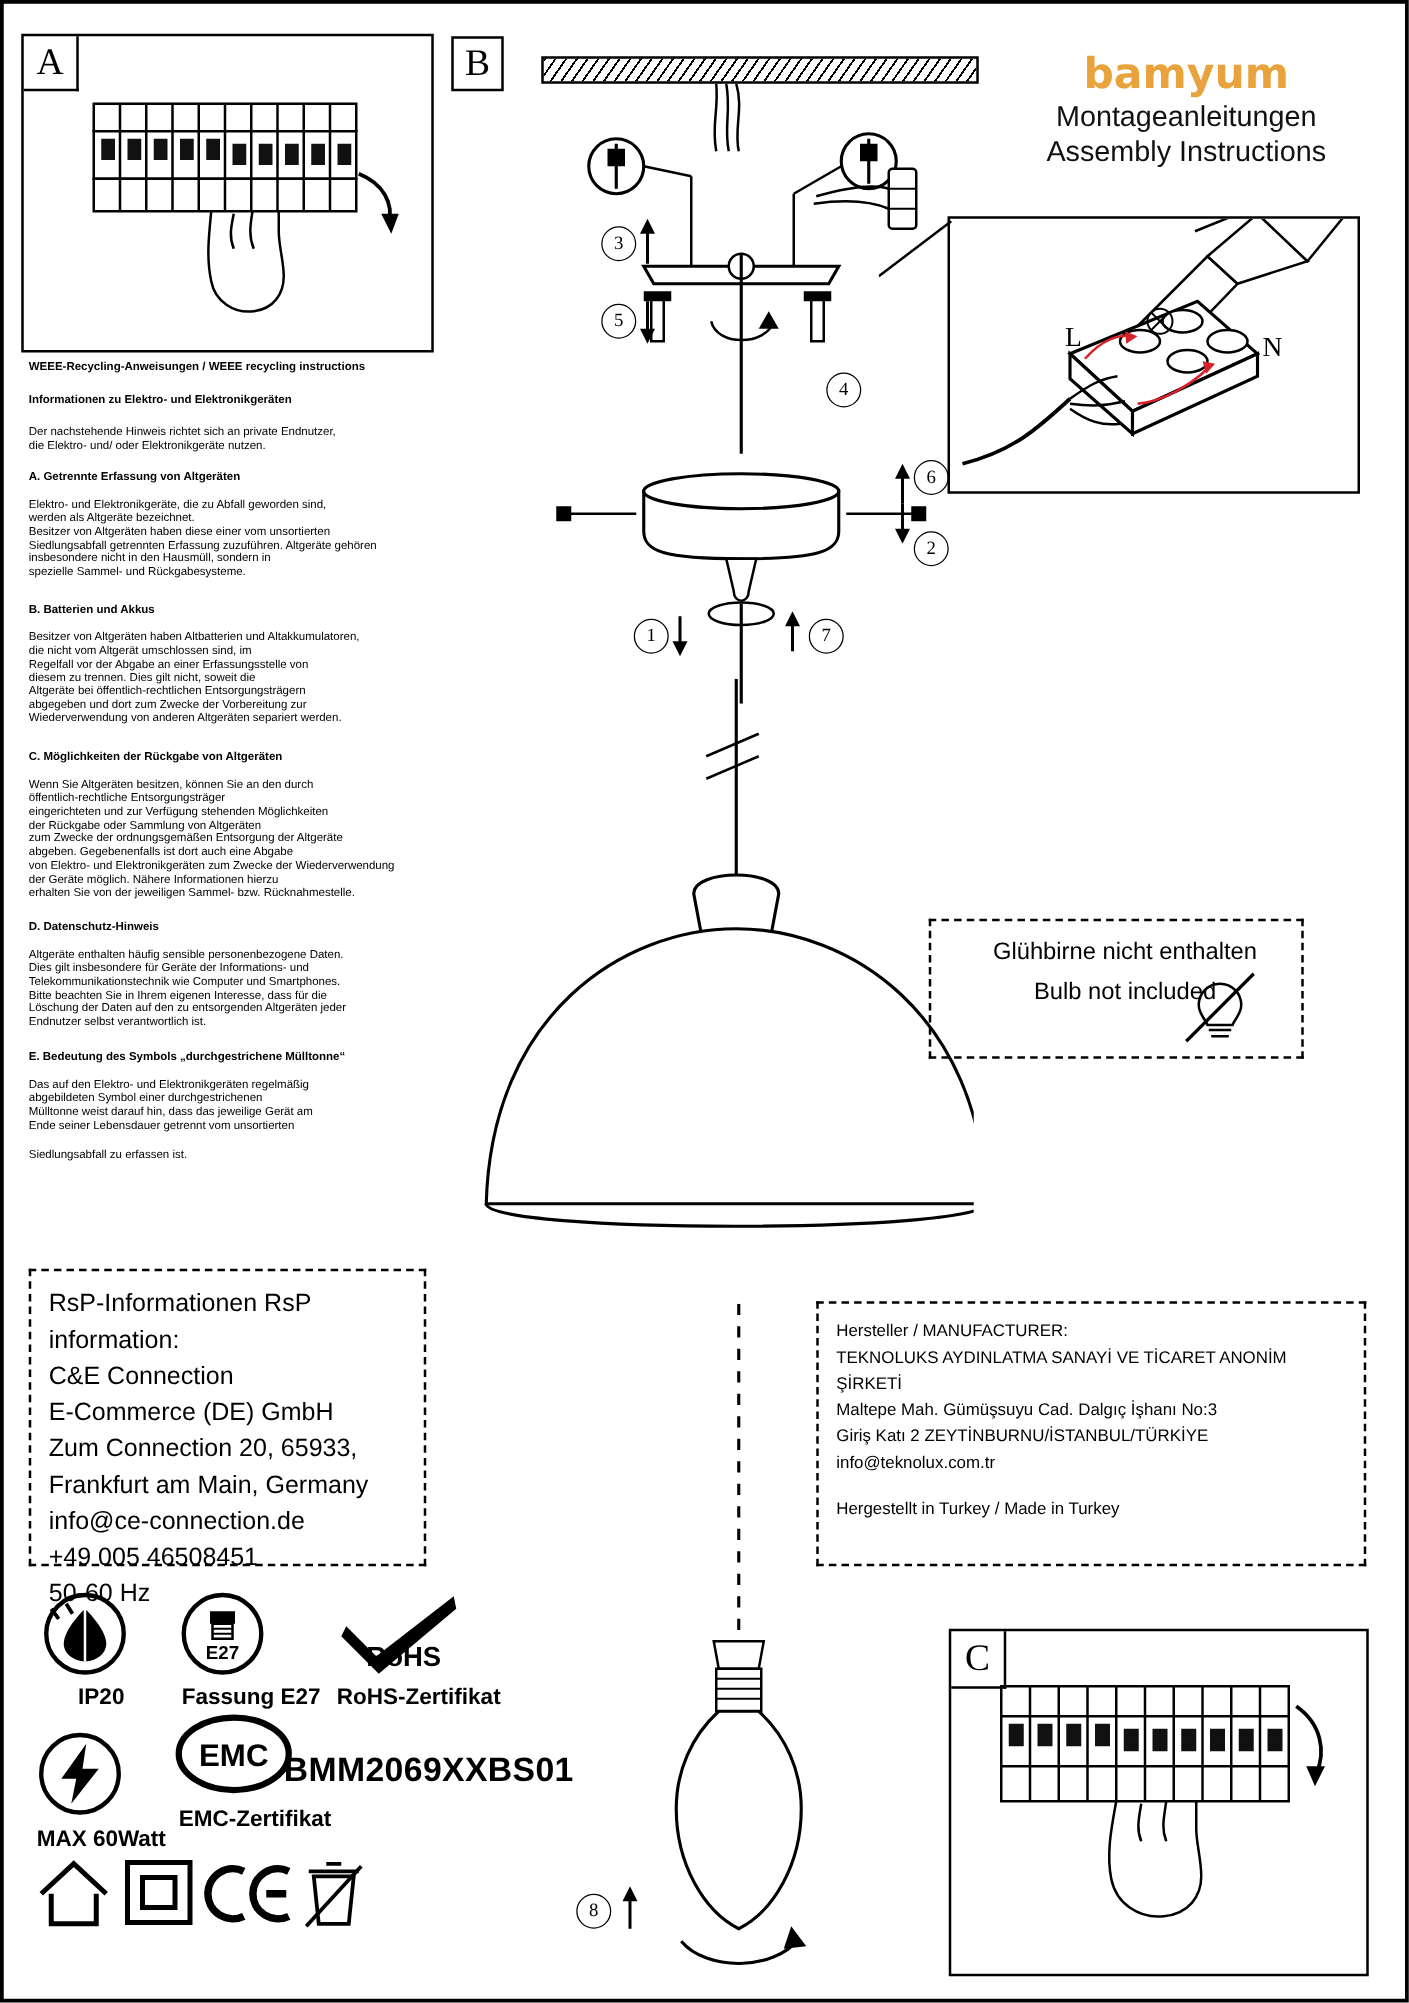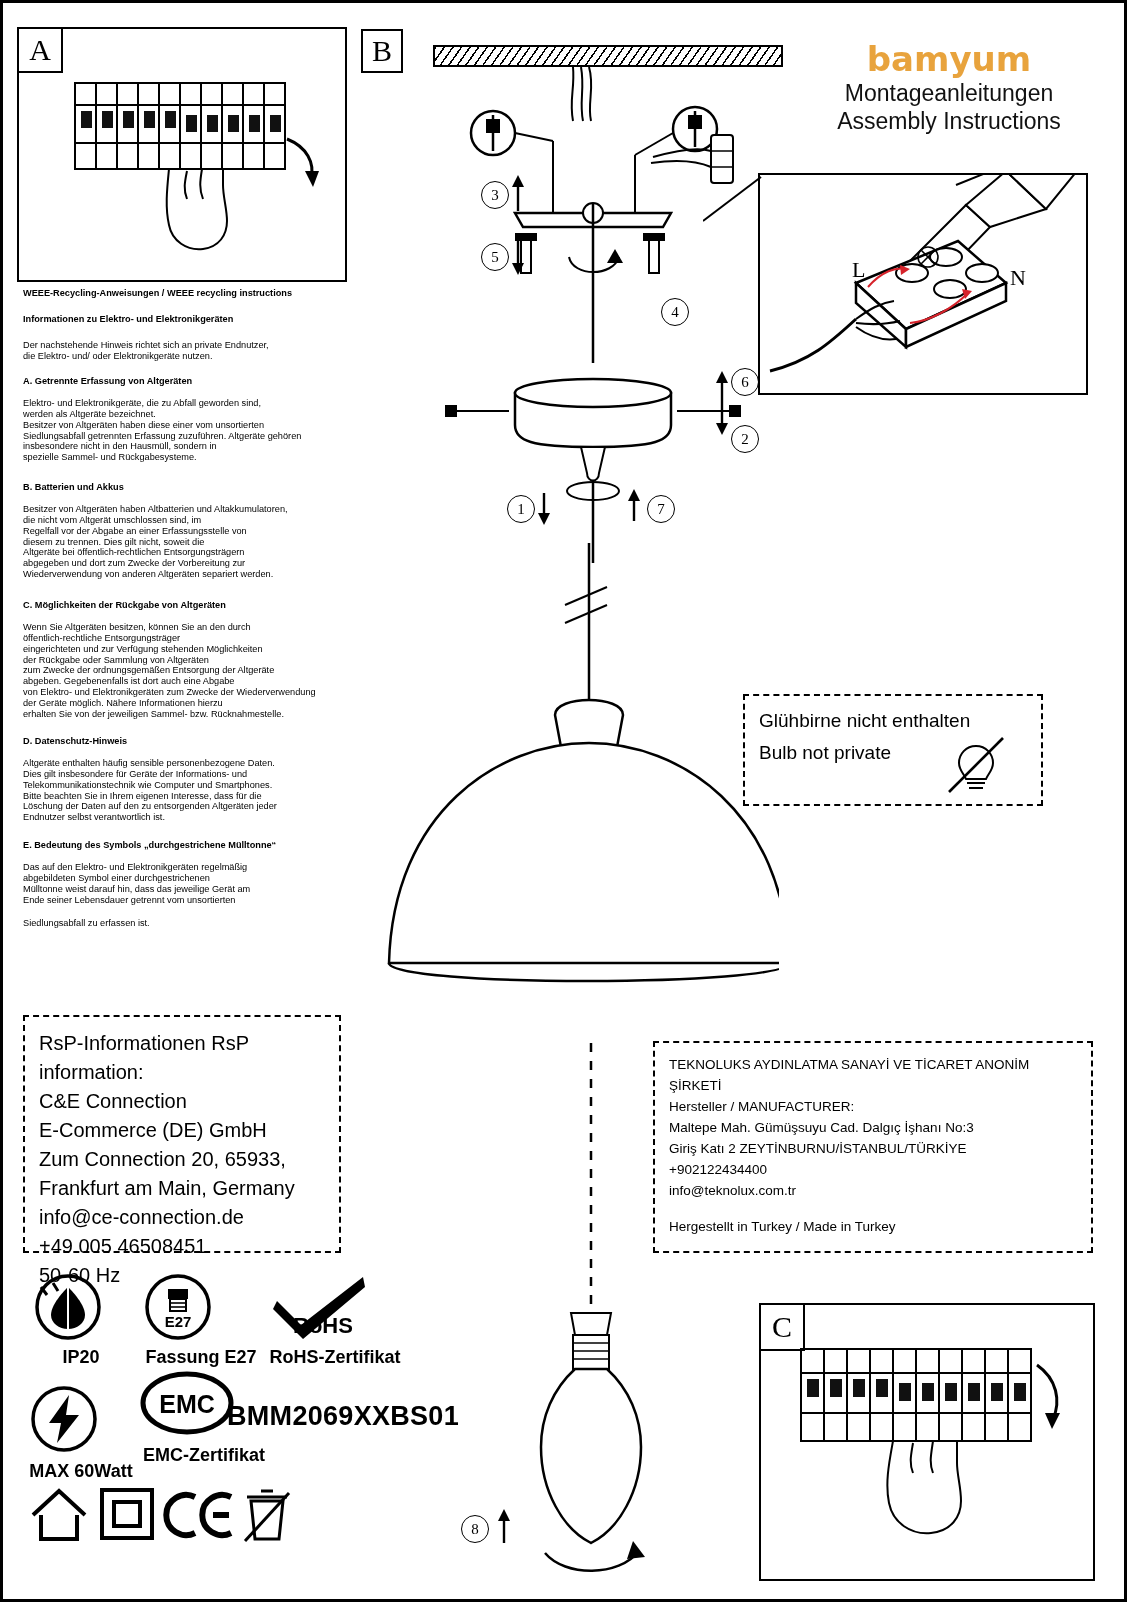--- a/index.html
+++ b/index.html
@@ -27,21 +27,21 @@
   #brand .l1, #brand .l2 { font-size:23px; color:#111; line-height:1.22; }
 
   
   #ceiling { left:430px; top:42px; width:350px; height:22px; border:2px solid #000; box-sizing:border-box; background:
      repeating-linear-gradient(125deg, #000 0 1.5px, #fff 1.5px 7px); }
 
   
   #zoombox { left:755px; top:170px; width:330px; height:222px; border:2px solid #000; box-sizing:border-box; overflow:hidden; }
 
   
-  #bulbnote { left:740px; top:691px; width:296px; height:108px; }
+  #bulbnote { left:740px; top:732px; width:296px; height:108px;text-align:center; }
   #bulbnote .l { font-size:19px; margin-left:14px; }
 
   
   #rsp { left:20px; top:1012px; width:318px; height:238px; font-size:20px; line-height:1.45; padding:12px 14px; box-sizing:border-box; }
 
   
   #manu { left:650px; top:1038px; width:440px; height:212px; font-size:13.5px; line-height:1.55; padding:12px 14px; box-sizing:border-box; }
 
   
   #certs { left:18px; top:1270px; width:400px; height:310px; }
@@ -300,46 +300,45 @@
     <line x1="206" y1="80" x2="248" y2="62" stroke="#000" stroke-width="2"></line>
 
     <path d="M196 172 C196 152 264 152 264 172 L258 204 L202 204 Z" fill="#fff" stroke="#000" stroke-width="2.5"></path>
 
     <path d="M230 200 C140 200 34 268 30 420 L430 420 C426 268 320 200 230 200 Z" fill="#fff" stroke="#000" stroke-width="2.5"></path>
     <path d="M30 420 C30 444 426 444 430 420" fill="none" stroke="#000" stroke-width="2.5"></path>
   </svg>
 
   <div class="abs dashed" id="bulbnote">
     <div class="l" style="margin-top:14px;">Glühbirne nicht enthalten</div>
-    <div class="l" style="margin-top:10px;">Bulb not private</div>
+    <div class="l" style="margin-top:10px;">Bulb not included</div>
     <svg class="abs" style="left:198px; top:36px;" width="66" height="66" viewBox="0 0 66 66">
       <path d="M33 14 C23 14 16 22 16 31 C16 38 21 42 23 47 L43 47 C45 42 50 38 50 31 C50 22 43 14 33 14 Z" fill="none" stroke="#000" stroke-width="2"></path>
       <line x1="24" y1="51" x2="42" y2="51" stroke="#000" stroke-width="2"></line>
       <line x1="26" y1="56" x2="40" y2="56" stroke="#000" stroke-width="2"></line>
       <line x1="6" y1="60" x2="60" y2="6" stroke="#000" stroke-width="2.6"></line>
     </svg>
   </div>
 
   <div class="abs dashed" id="rsp">
     <div>RsP-Informationen RsP information:</div>
     <div>C&amp;E Connection</div>
     <div>E-Commerce (DE) GmbH</div>
     <div>Zum Connection 20, 65933,</div>
     <div>Frankfurt am Main, Germany</div>
     <div>info@ce-connection.de</div>
     <div>+49 005 46508451</div>
     <div>50-60 Hz</div>
   </div>
 
   <div class="abs dashed" id="manu">
+    <div>Hersteller / MANUFACTURER:</div>
     <div>TEKNOLUKS AYDINLATMA SANAYİ VE TİCARET ANONİM ŞİRKETİ</div>
-    <div>Hersteller / MANUFACTURER:</div>
     <div>Maltepe Mah. Gümüşsuyu Cad. Dalgıç İşhanı No:3</div>
     <div>Giriş Katı 2 ZEYTİNBURNU/İSTANBUL/TÜRKİYE</div>
-    <div>+902122434400</div>
     <div>info@teknolux.com.tr</div>
     <div style="margin-top:16px;">Hergestellt in Turkey / Made in Turkey</div>
   </div>
 
   <svg class="abs" style="left:480px; top:1040px;" width="220" height="545" viewBox="0 0 220 545">
     <line x1="108" y1="0" x2="108" y2="268" stroke="#000" stroke-width="2.5" stroke-dasharray="9 9"></line>
 
     <path d="M88 270 L128 270 L124 292 L92 292 Z" fill="#fff" stroke="#000" stroke-width="2"></path>
 
     <rect x="90" y="292" width="36" height="34" fill="#fff" stroke="#000" stroke-width="2"></rect>

